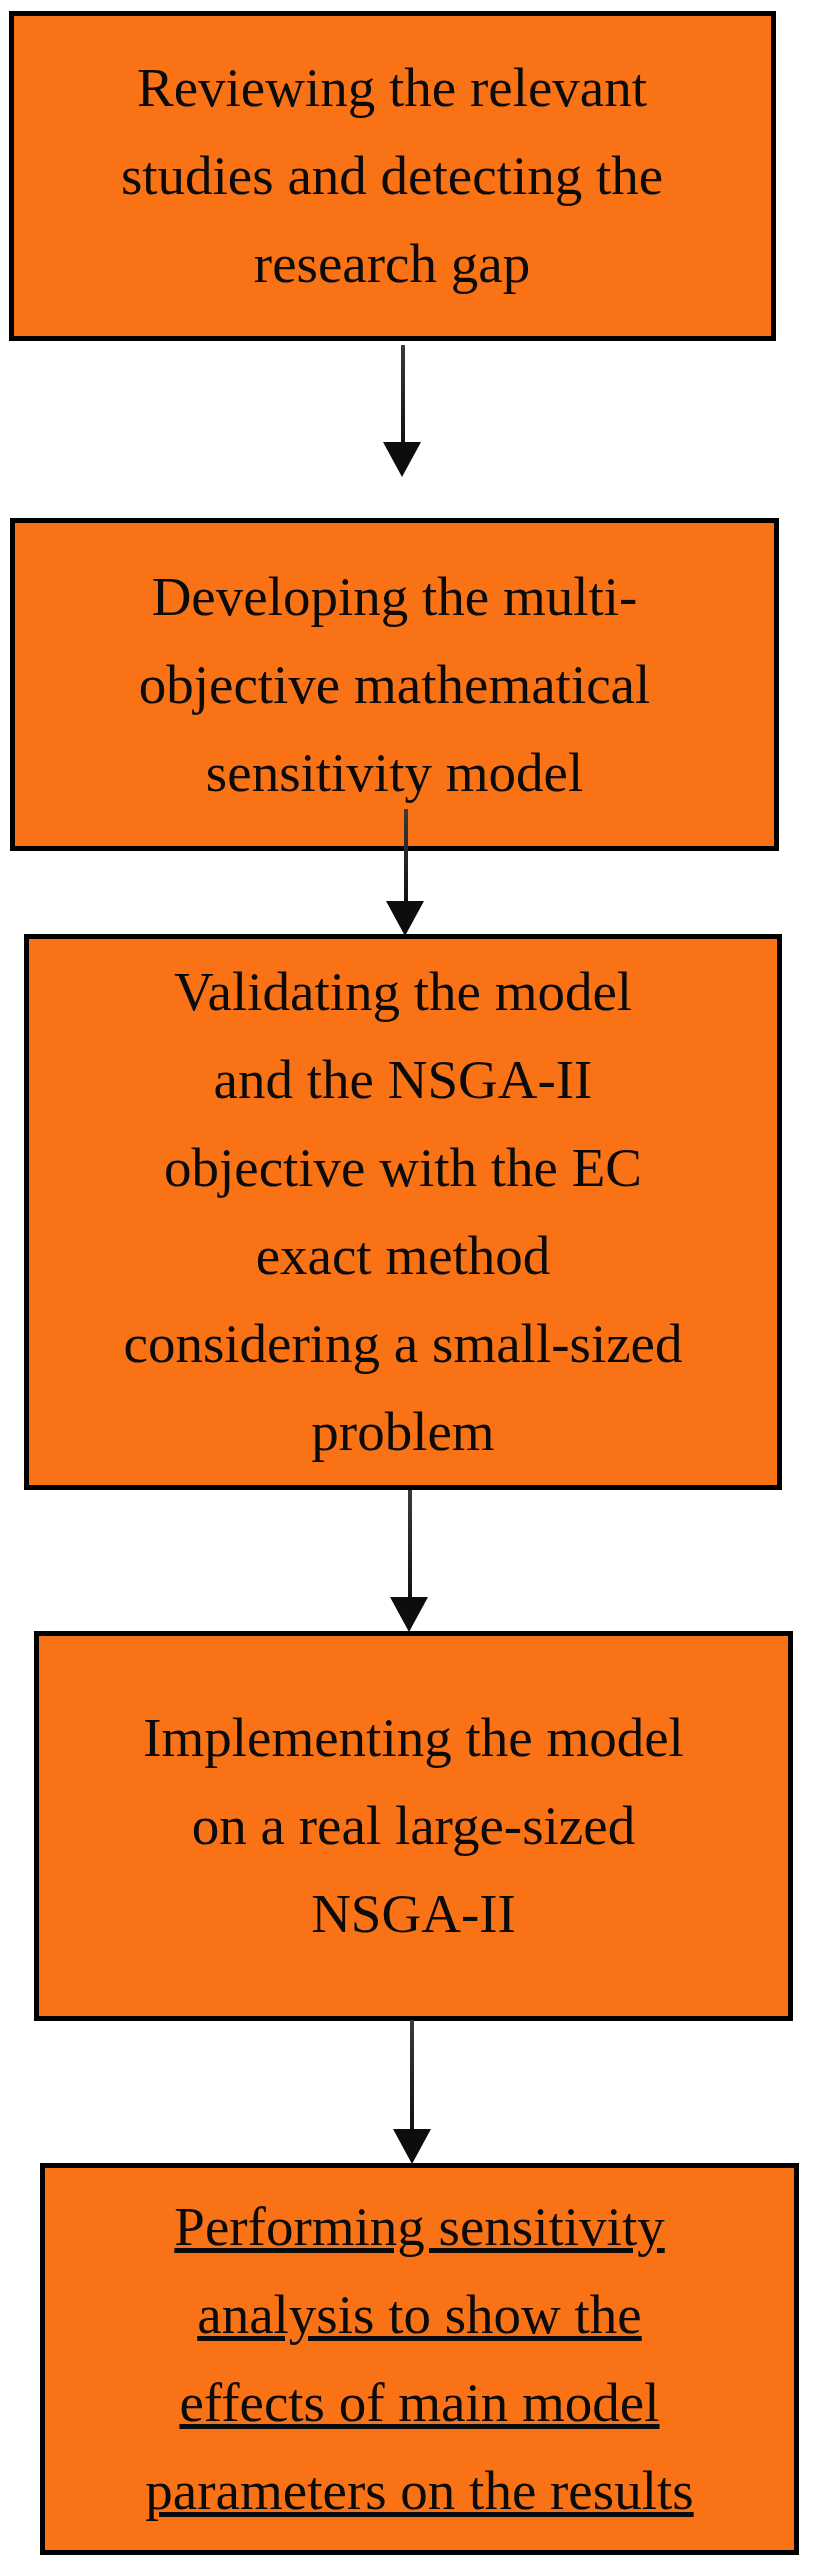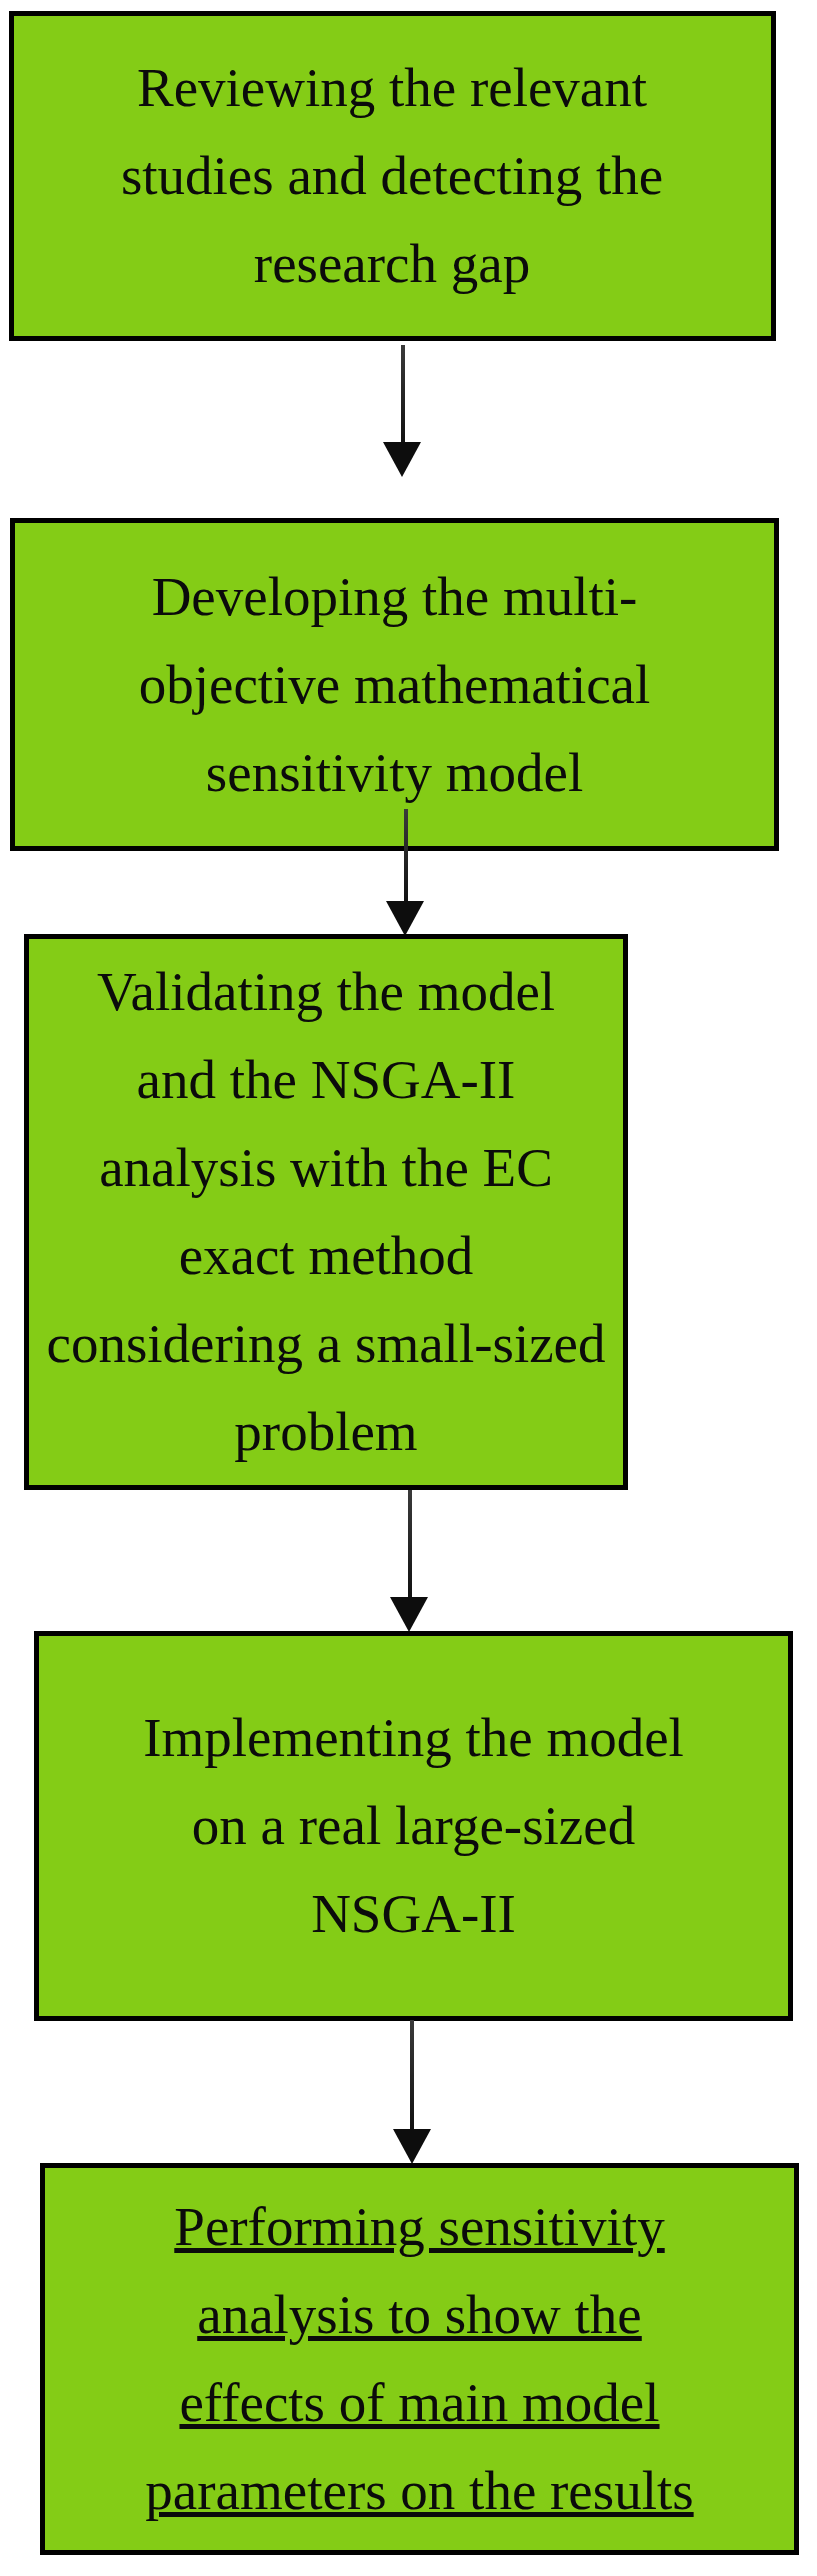--- a/index.html
+++ b/index.html
@@ -13,37 +13,37 @@
     height: 2576px;
     background: #ffffff;
     overflow: hidden;
     font-family: "Liberation Serif", "DejaVu Serif", serif;
     color: #0b0b0b;
   }
   .box {
     position: absolute;
     box-sizing: border-box;
     border: 5px solid #000000;
-    background: #84cc16;
+    background: #f97316;
     display: flex;
     flex-direction: column;
     justify-content: center;
     align-items: center;
     text-align: center;
   }
   .line {
     font-size: 55px;
     line-height: 88px;
     white-space: pre-wrap;
     color: #0b0b0b;
   }
   
   #box1 { left: 8.5px;  top: 10.6px;   width: 767px; height: 330px; }
   #box2 { left: 10px;  top: 476px;  width: 769px; height: 333px; margin-top: 42px; }
-  #box3 { left: 24px;  top: 934px; width: 604px; height: 556px; }
+  #box3 { left: 24px;  top: 934px; width: 758px; height: 556px; }
   #box4 { left: 34px;  top: 1631px; width: 759px; height: 390px; }
   #box5 { left: 40px;  top: 2163px; width: 759px; height: 392px; text-decoration: underline; }
 
   .arrow { position: absolute; }
   .stem {
     position: absolute;
     width: 3.5px;
     background: linear-gradient(#3a3a3a, #111111);
   }
   .head {
@@ -90,21 +90,21 @@
   </div>
 
   <div class="arrow" id="arrow2">
     <div class="stem"></div>
     <div class="head"></div>
   </div>
 
   <div class="box" id="box3">
     <div class="line">Validating the model</div>
     <div class="line">and the NSGA-II</div>
-    <div class="line">analysis with the EC</div>
+    <div class="line">objective with the EC</div>
     <div class="line">exact method</div>
     <div class="line">considering a small-sized</div>
     <div class="line">problem</div>
   </div>
 
   <div class="arrow" id="arrow3">
     <div class="stem"></div>
     <div class="head"></div>
   </div>
 

